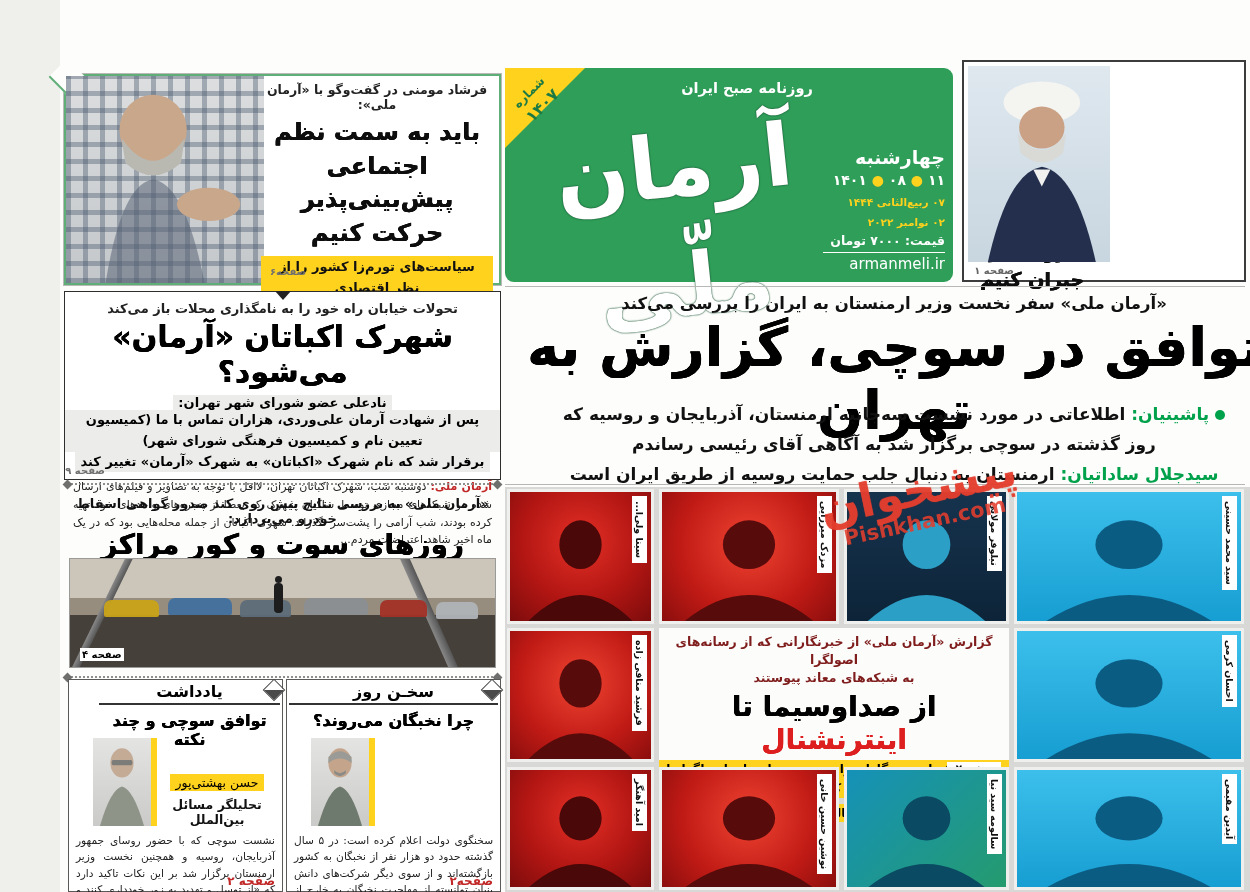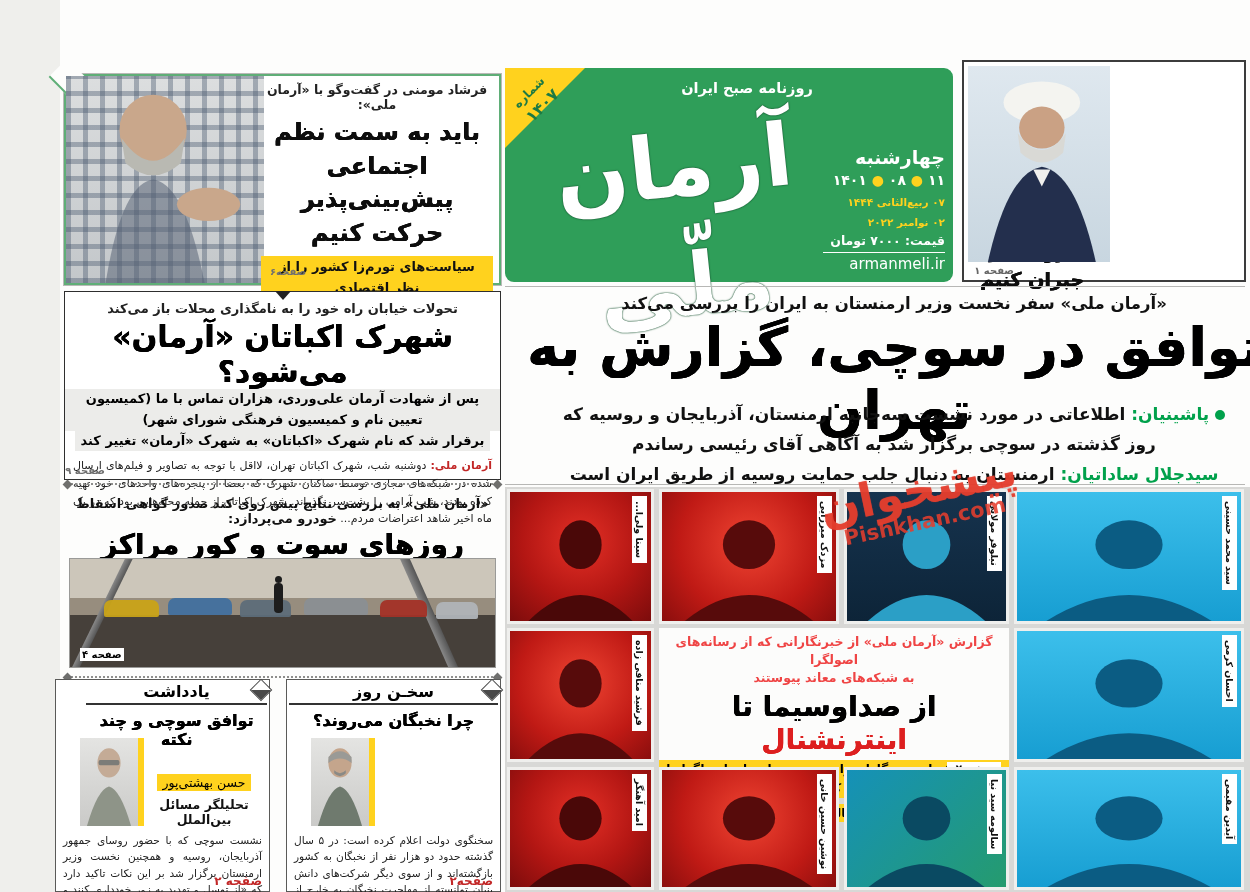--- a/index.html
+++ b/index.html
@@ -100,21 +100,21 @@
   .scrap-photo { position:absolute; left:5px; right:5px; top:72px; height:110px; overflow:hidden; border:1px solid #9a9a98;
      background:linear-gradient(180deg,#ccc6ba 0 36%, #978d7e 36% 52%, #46403a 52% 100%); }
   .car { position:absolute; height:17px; border-radius:7px 7px 2px 2px; opacity:.95; }
   .pole { position:absolute; background:linear-gradient(90deg,#888,#555); }
   .walker { position:absolute; left:48%; top:22%; width:9px; height:30px; background:#1d1d1d; border-radius:4px; }
   .walker::before { content:""; position:absolute; top:-7px; left:1px; width:7px; height:7px; border-radius:50%; background:#1d1d1d; }
   .scrap-pg { position:absolute; bottom:6px; left:10px; background:#fff; font-size:10px; font-weight:bold; padding:1px 2px;margin-top:6px; }
 
   
   .colbox { top:679px; width:215px; height:213px; background:#fff; border:1.5px solid #5a5a58; }
-  .note { left:55px;padding-left:28px; } .word { left:286px; }
+  .note { left:68px;padding-left:28px; } .word { left:286px; }
   .col-hdr { position:relative; height:25px; line-height:24px; text-align:center; font-size:16px; font-weight:bold;
              border-bottom:2px solid #333; margin:0 2px; }
   .hdr-diamond { position:absolute; right:-2px; top:2px; width:16px; height:16px; transform:rotate(45deg);
                  background:linear-gradient(135deg,#fff 48%,#4a4a4a 48%); border:1.5px solid #4a4a4a; }
   .col-title { text-align:center; font-size:16px; margin-top:6px; color:#000; }
   .author-row { position:absolute; top:58px; right:6px; left:6px; height:92px; }
   .col-photo { position:absolute; left:18px; top:0; width:64px; height:88px;
                background:linear-gradient(#e4e4e2,#cacac8); border-right:6px solid #ffd21e; overflow:hidden; }
   .col-photo svg { width:100%; height:100%; }
   .author-meta { position:absolute; right:0; top:34px; width:118px; text-align:center; }
@@ -135,21 +135,21 @@
   .t-navy { background:linear-gradient(180deg,#16334e 0%, #0d2438 100%); }
   .t-navy .sil { fill:#2b9fc6; }
   .t-cyan { background:linear-gradient(180deg,#3cbfeb 0%, #179ed2 100%); }
   .t-cyan .sil { fill:#0b5c83; }
   .t-teal { background:linear-gradient(135deg,#1591b8 0%, #259b6e 100%); }
   .t-teal .sil { fill:#0a4a62; }
   .pname { position:absolute; top:4px; right:4px; background:#fff; color:#111; font-size:9.5px; font-weight:bold;
            padding:5px 2px; writing-mode:vertical-rl; letter-spacing:1px; max-height:105px; overflow:hidden; direction:rtl; }
   .panel { position:absolute; left:154px; top:141px; width:350px; height:134px; background:#fcfcfb; direction:rtl;
            text-align:center; padding-top:5px; }
-  .panel-kicker { font-size:12.5px; font-weight:bold; color:#ef4444; line-height:1.45; }
+  .panel-kicker { font-size:12.5px; font-weight:bold; color:#7f1d1d; line-height:1.45; }
   .panel-head { font-size:28px; margin-top:3px; color:#000; }
   .panel-head .red { color:#dd1f1f; }
   .panel-sub { margin-top:4px; line-height:1.55; }
   .panel-sub span { display:inline-block; background:#ffd21e; font-size:12px; font-weight:bold; padding:0 5px; }
   .panel-pg { position:absolute; bottom:-13px; right:8px; background:#fff; font-size:10px; font-weight:bold; padding:1px 9px; }
 
   
   .wm { left:795px; top:462px; width:250px; text-align:center; transform:rotate(-12deg); z-index:50;
         color:rgba(228,62,45,.88); pointer-events:none; }
   .wm-fa { font-size:46px; font-weight:bold; text-shadow:0 0 1px rgba(228,62,45,.7); }
@@ -238,20 +238,21 @@
     </div>
     <div class="main-pg">صفحات ۲و۳</div>
   </div>
   <div class="rule" style="top:286px"></div>
   <div class="rule" style="top:484px"></div>
 
   <div class="abs ekb">
     <div class="ekb-marker"></div>
     <div class="ekb-kicker">تحولات خیابان راه خود را به نامگذاری محلات باز می‌کند</div>
     <div class="ekb-head heavy">شهرک اکباتان «آرمان» می‌شود؟</div>
+    <div class="ekb-src"><span>نادعلی عضو شورای شهر تهران:</span></div>
     <div class="ekb-sub">
       <span>پس از شهادت آرمان علی‌وردی، هزاران تماس با ما (کمیسیون تعیین نام و کمیسیون فرهنگی شورای شهر)</span><br>
       <span>برقرار شد که نام شهرک «اکباتان» به شهرک «آرمان» تغییر کند</span>
     </div>
     <div class="ekb-lead">
       <span class="lead-name-red">آرمان ملی:</span><span> دوشنبه شب، شهرک اکباتان تهران، لااقل با توجه به تصاویر و فیلم‌های ارسال شده در شبکه‌های مجازی توسط ساکنان شهرک که بعضا از پنجره‌های واحدهای خود تهیه کرده بودند، شب آرامی را پشت‌سر نگذراند. شهرک اکباتان از جمله محله‌هایی بود که در یک ماه اخیر شاهد اعتراضات مردم...</span>
     </div>
     <div class="ekb-pg pgref-gray">صفحه ۹</div>
   </div>
 

